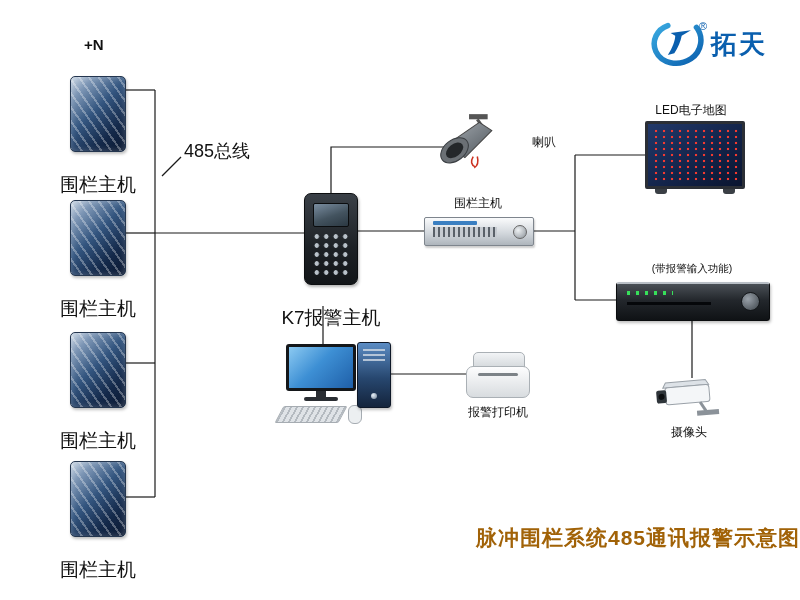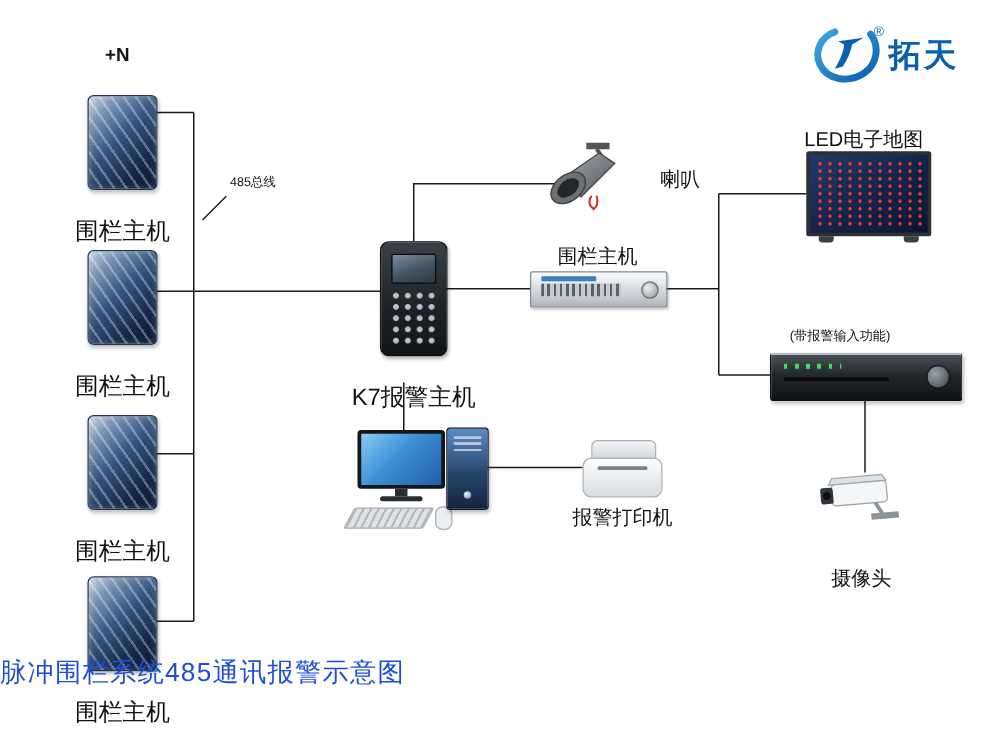--- a/index.html
+++ b/index.html
@@ -2,21 +2,21 @@
 <html><head>
 <meta charset="utf-8">
 <style>
   html,body{margin:0;padding:0;background:#fff;}
   .canvas{
     position:relative;width:800px;height:600px;background:#ffffff;overflow:hidden;
     font-family:"Liberation Sans","DejaVu Sans",sans-serif;color:#111;
   }
   .lines{position:absolute;left:0;top:0;z-index:1;}
   .node{position:absolute;z-index:2;display:flex;flex-direction:column;align-items:center;}
-  .free-label{position:absolute;z-index:3;font-size:16px;color:#111;text-align:center;white-space:nowrap;}
+  .free-label{position:absolute;z-index:3;font-size:12px;color:#111;text-align:center;white-space:nowrap;}
   .node-label{margin-top:20px;font-size:19px;color:#111;white-space:nowrap;text-align:center;}
 
   
   .fence-box{
     width:54px;height:74px;border-radius:5px;border:1px solid #24364f;
     background:
       repeating-linear-gradient(55deg, rgba(255,255,255,.30) 0 2px, rgba(255,255,255,0) 2px 8px),
       linear-gradient(135deg,#cdd9e6 0%,#7d96b5 18%,#33557f 45%,#14294a 75%,#0a1730 100%);
     box-shadow:inset 0 0 6px rgba(255,255,255,.25), 1px 2px 3px rgba(0,0,0,.25);
   }
@@ -76,24 +76,24 @@
     background:linear-gradient(180deg,#f2f4f6,#c9ced2);}
   .printer-body{position:absolute;left:0;bottom:0;width:62px;height:30px;border:1px solid #aab0b5;border-radius:7px;
     background:linear-gradient(180deg,#fdfdfe,#d8dcdf);}
   .printer-slot{position:absolute;left:12px;top:21px;width:40px;height:3px;background:#7c8287;border-radius:2px;z-index:2;}
 
   
   .logo{position:absolute;left:650px;top:20px;z-index:3;display:flex;align-items:center;gap:5px;}
   .logo-text{position:relative;font-weight:bold;font-size:26px;color:#0a5fae;letter-spacing:2px;}
   .logo-reg{position:absolute;left:-12px;top:-7px;font-size:11px;font-weight:normal;color:#0a5fae;}
 
-  .title{position:absolute;left:0;top:524px;width:100%;text-align:left;z-index:3;
-    font-size:21px;font-weight:normal;color:#1d4ed8;letter-spacing:1px;}
+  .title{position:absolute;left:0;top:524px;width:100%;text-align:right;z-index:3;
+    font-size:21px;font-weight:bold;color:#a16207;letter-spacing:1px;}
   .plus-n{position:absolute;left:84px;top:36px;font-size:15px;font-weight:600;z-index:3;}
-  .bus-label{position:absolute;left:184px;top:139px;font-size:10px;z-index:3;}
+  .bus-label{position:absolute;left:184px;top:139px;font-size:18px;z-index:3;}
 </style>
 </head>
 <body>
 
 <div class="canvas">
 
   <svg class="lines" width="800" height="600">
     <g stroke="#1a1a1a" stroke-width="1.2" fill="none">
       <path d="M125,90 H155"></path>
       <path d="M125,233 H155"></path>
@@ -191,40 +191,40 @@
     <div class="ledmap">
       <div class="ledmap-bg"></div>
       <div class="ledmap-dots"></div>
     </div>
     <div class="ledmap-feet">
         <span></span>
         <span></span>
       </div>
   </div>
 
-  <div class="free-label" style="left:608px;top:262px;width:128px;font-size:10.5px;">(带报警输入功能)</div>
+  <div class="free-label" style="left:628px;top:262px;width:128px;font-size:10.5px;">(带报警输入功能)</div>
   <div class="node" style="left:616px;top:282px;">
     <div class="dvr">
       <div class="dvr-leds"></div>
       <div class="dvr-slot"></div>
       <div class="dvr-btn"></div>
     </div>
   </div>
 
   <div class="node" style="left:652px;top:376px;transform:rotate(-5deg);">
     <svg width="74" height="50" viewBox="0 0 74 50">
       <path d="M12,10 h46 l-3,-5 h-40 z" fill="#dde2e7" stroke="#9aa1a8"></path>
       <rect x="14" y="10" width="44" height="17" rx="3" fill="#f4f6f8" stroke="#9aa1a8"></rect>
       <rect x="5" y="12" width="10" height="13" rx="2" fill="#2f353a"></rect>
       <circle cx="10" cy="18.5" r="3" fill="#0c0e10"></circle>
       <path d="M48,27 l5,9" stroke="#8b9299" stroke-width="3"></path>
       <path d="M44,38 h22" stroke="#8b9299" stroke-width="5"></path>
     </svg>
   </div>
-  <div class="free-label" style="left:657px;top:453px;width:64px;">摄像头</div>
+  <div class="free-label" style="left:657px;top:424px;width:64px;">摄像头</div>
 
   <div class="node" style="left:286px;top:344px;">
     <div class="monitor-frame">
       <div class="monitor-screen"></div>
     </div>
     <div class="monitor-stand"></div>
     <div class="monitor-base"></div>
   </div>
   <div class="node" style="left:279px;top:406px;">
     <div class="keyboard"></div>

